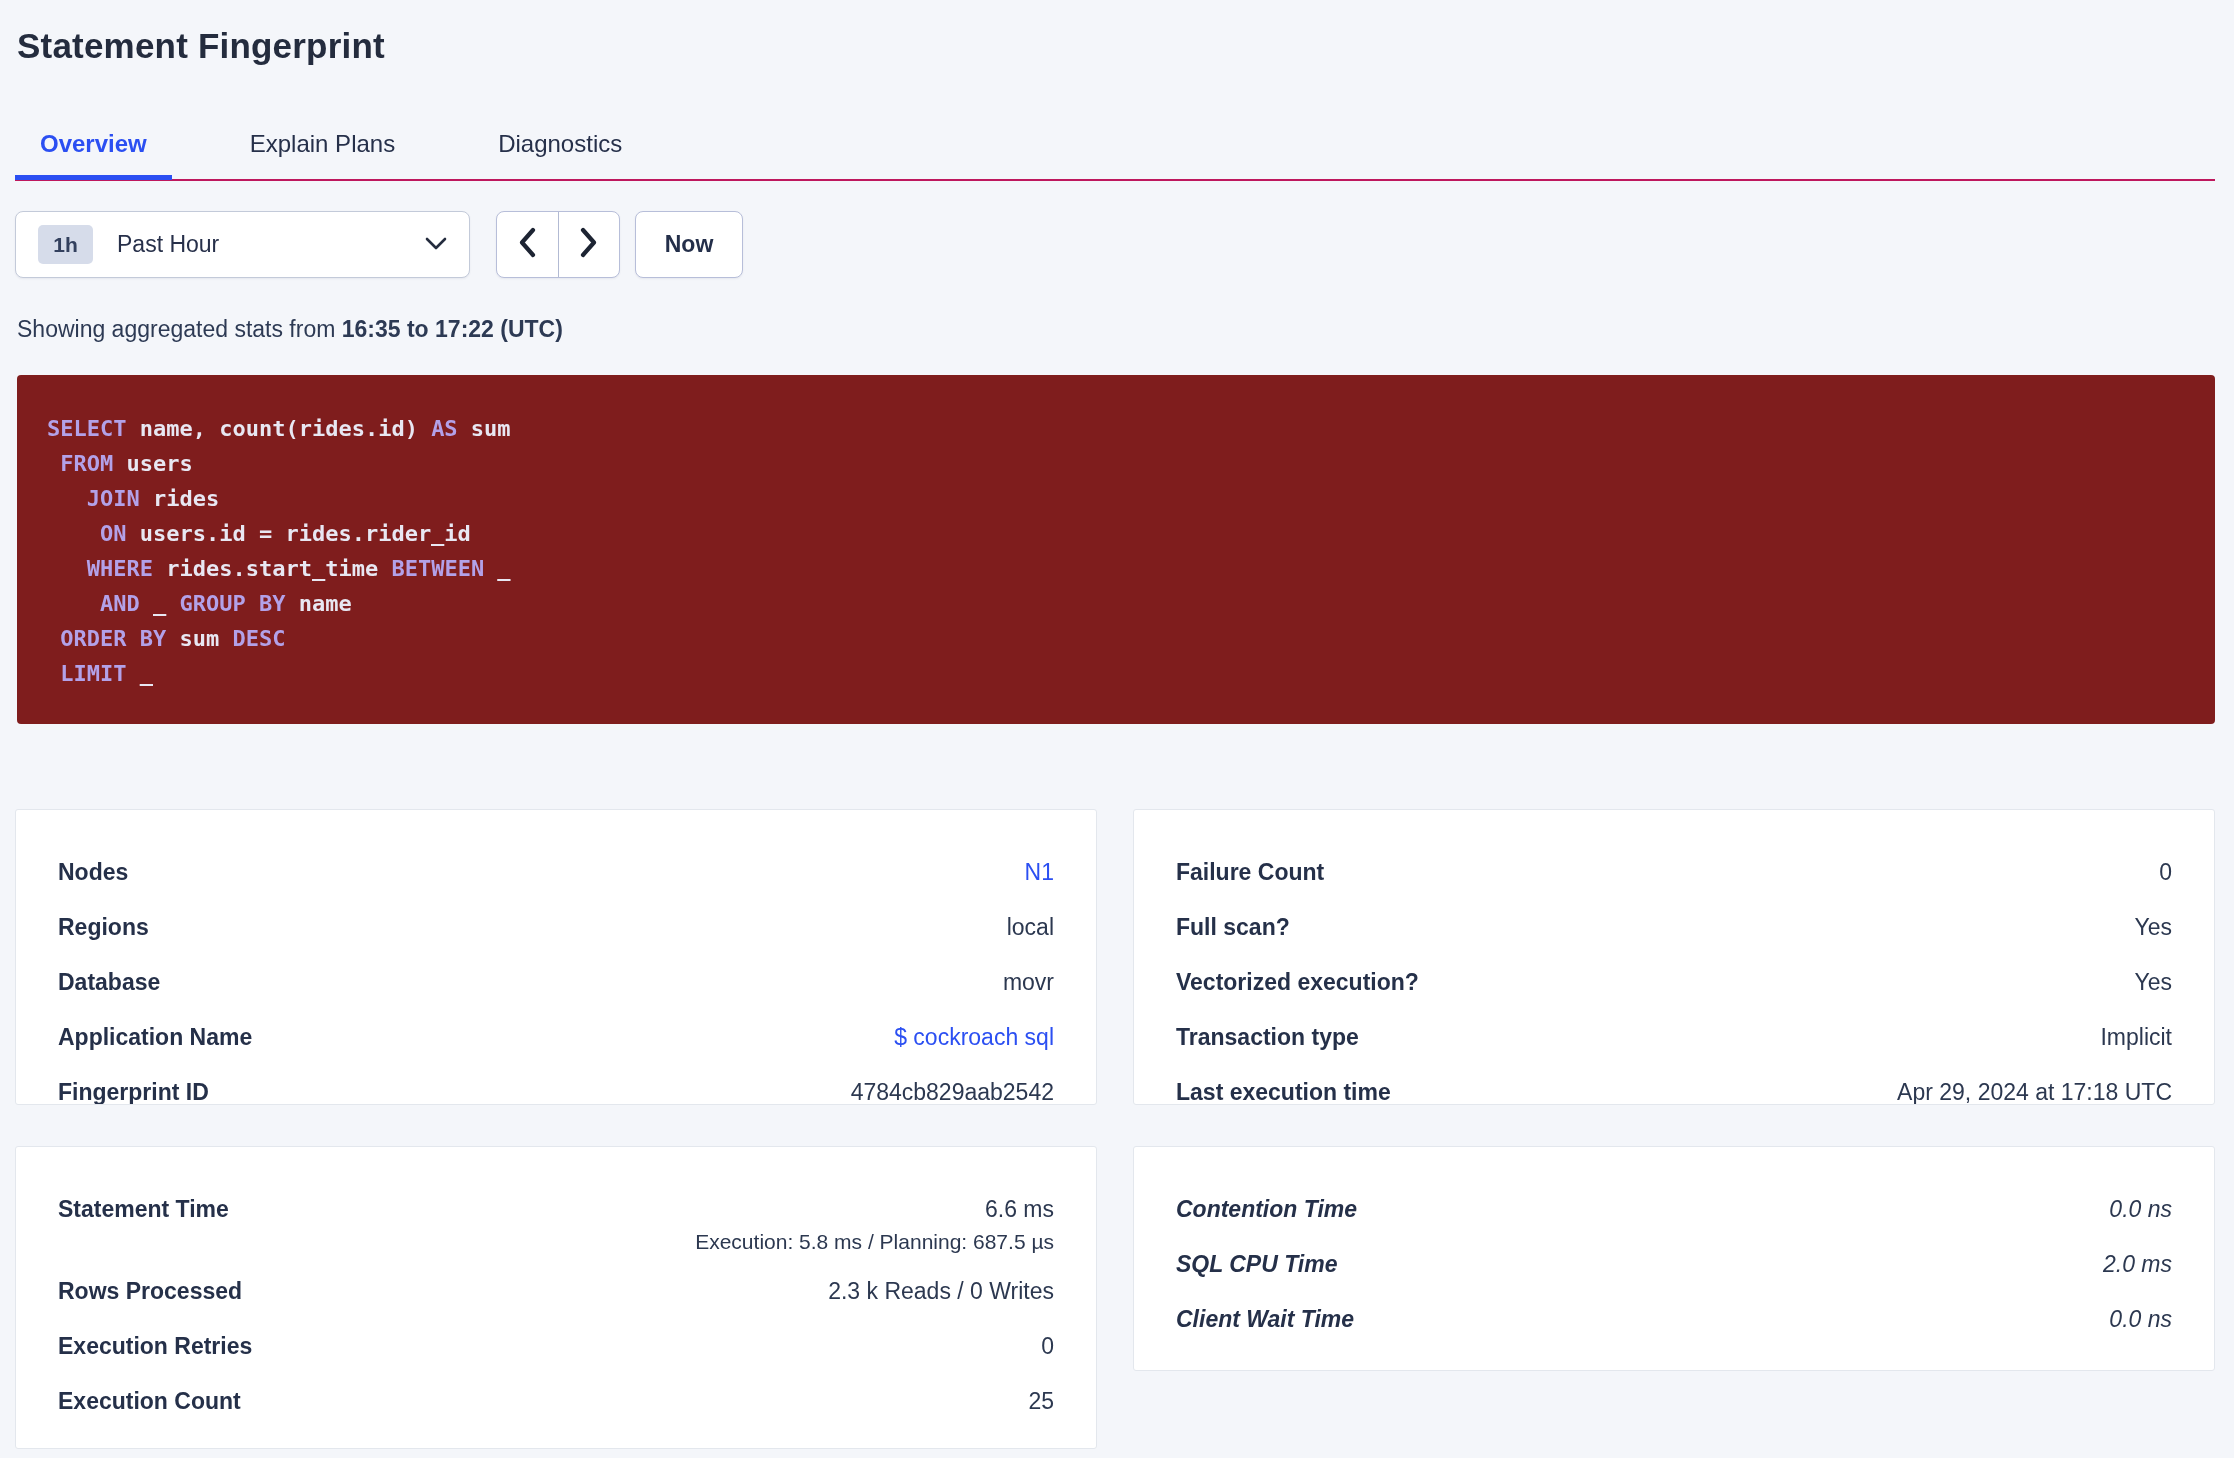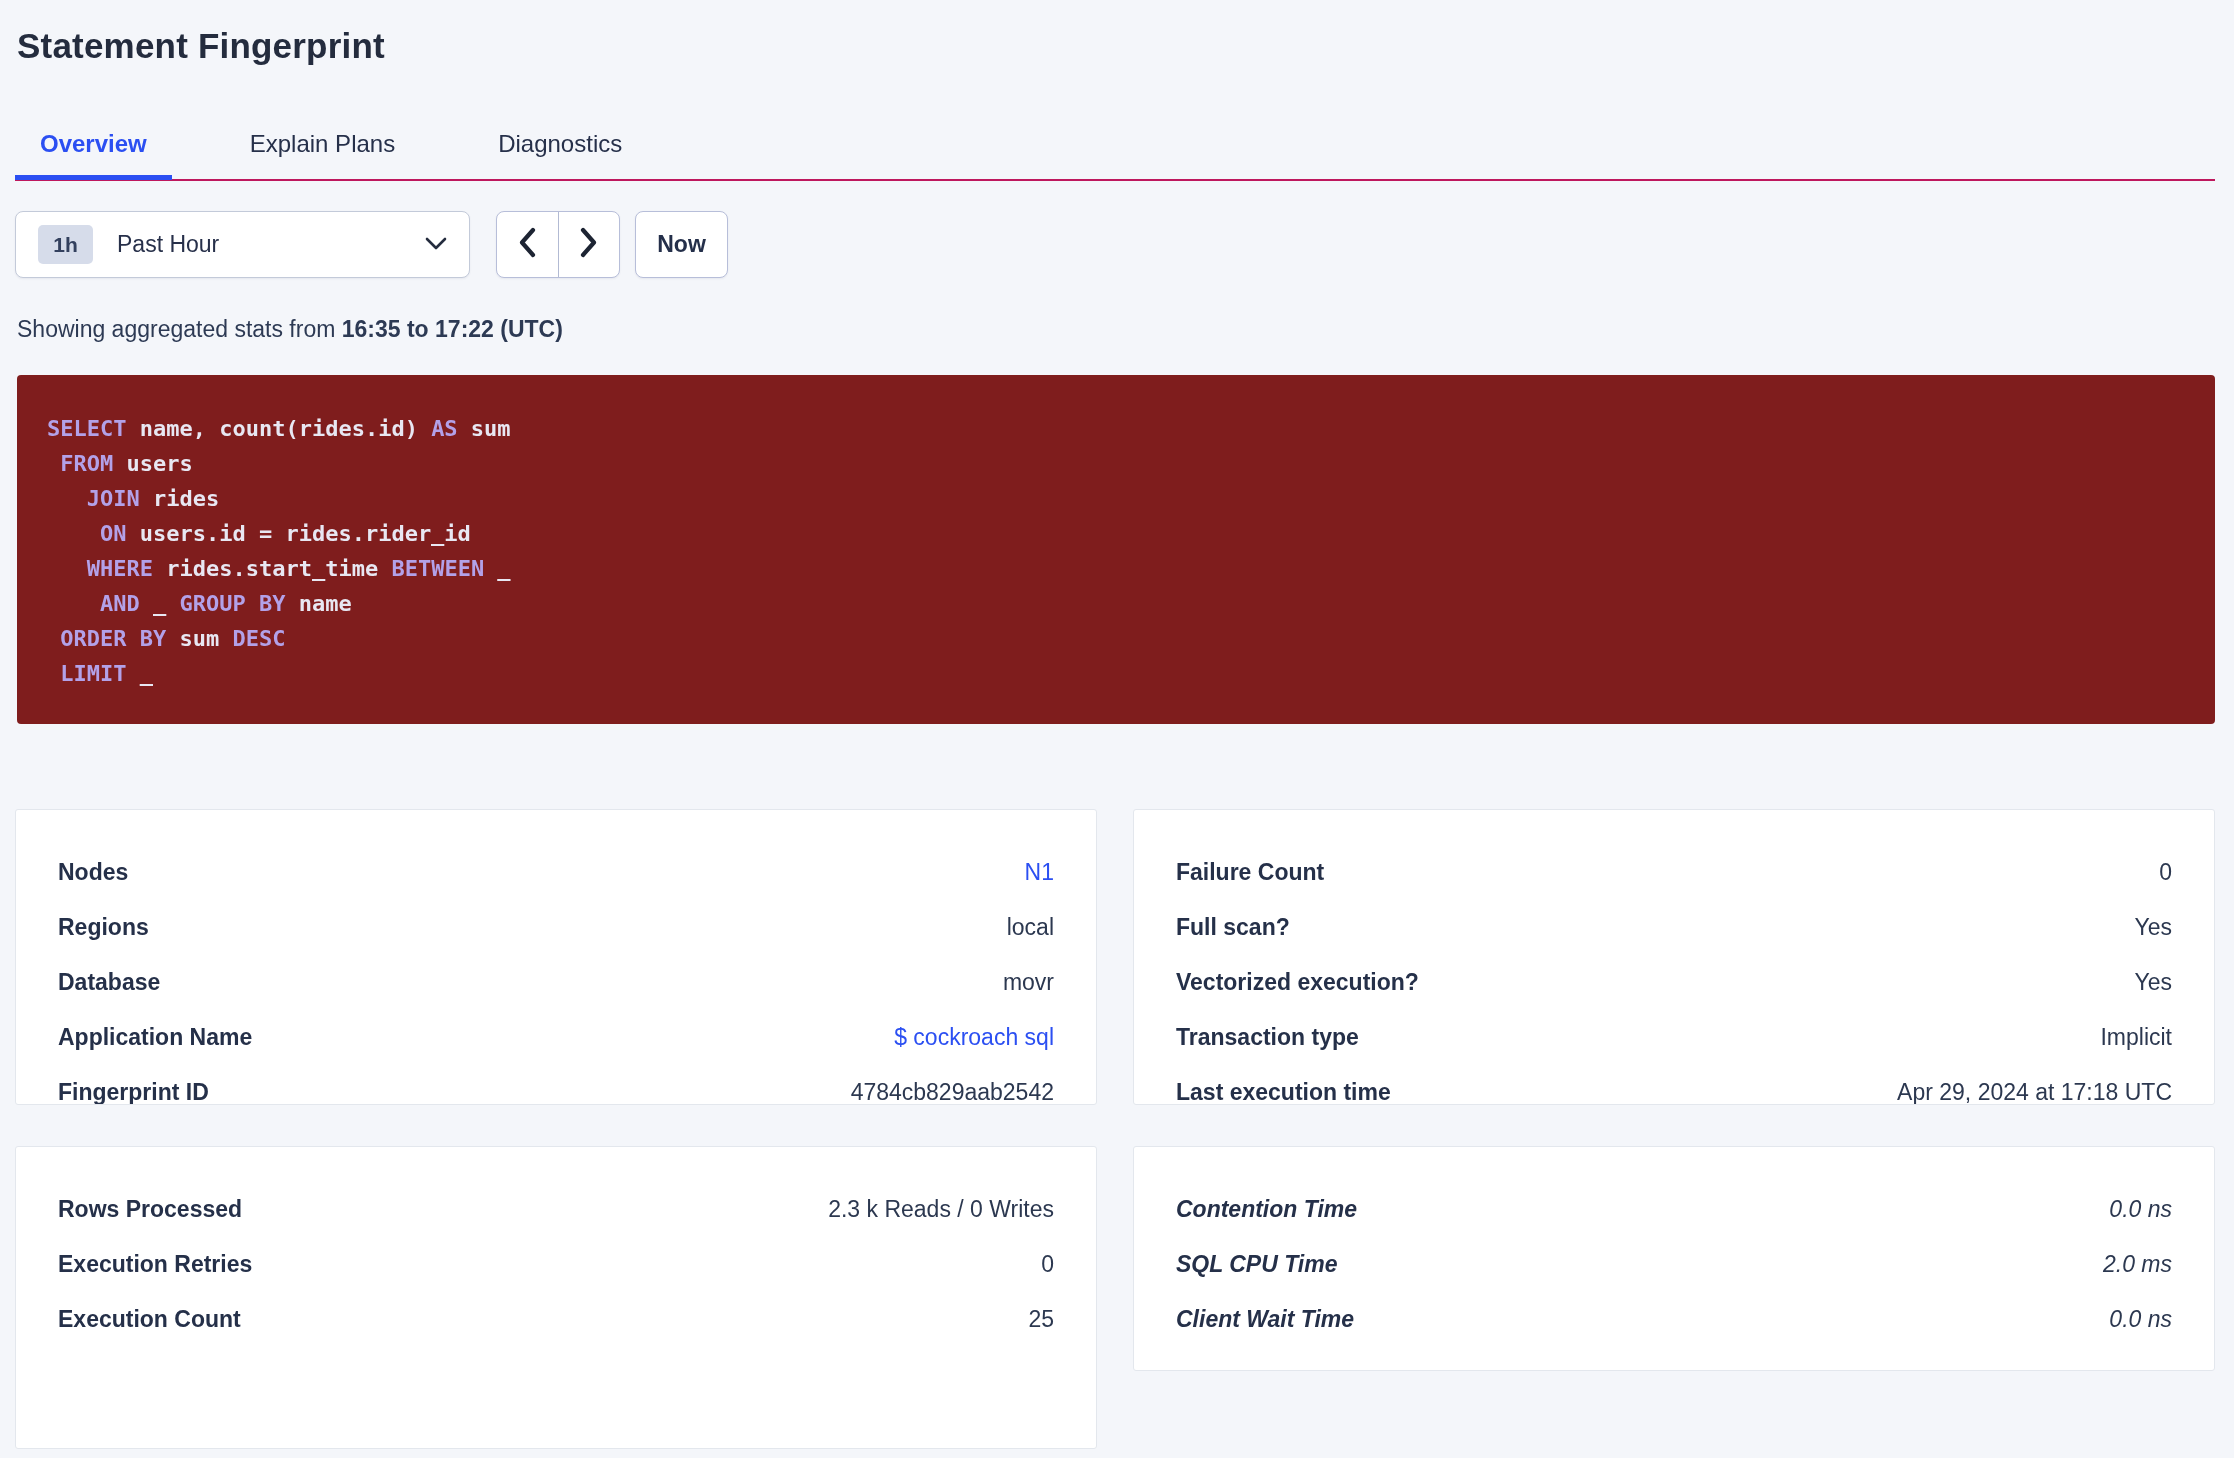--- a/index.html
+++ b/index.html
@@ -87,21 +87,21 @@
   .arrow-btn {
     flex: 1;
     display: flex;
     align-items: center;
     justify-content: center;
     cursor: pointer;
   }
   .arrow-btn + .arrow-btn { border-left: 1px solid #b2bad3; }
   .now-btn {
     margin-left: 15px;
-    width: 93px;
+    width: 108px;
     background: #ffffff;
     border: 1px solid #b7bed9;
     border-radius: 8px;
     box-shadow: 0 1px 2px rgba(60,70,100,0.08);
     font-size: 23px;
     font-weight: 600;
     color: #242f4a;
     display: flex;
     align-items: center;
     justify-content: center;
@@ -284,20 +284,27 @@
           <span class="info-label">Last execution time</span>
           <span class="value-stack">
             <span class="info-value">Apr 29, 2024 at 17:18 UTC</span>
           </span>
         </div>
       </div>
   </div>
 
   <div class="cards-row row-2">
     <div class="card h-303" id="card-stmt">
+        <div class="info-row tall">
+          <span class="info-label">Statement Time</span>
+          <span class="value-stack">
+            <span class="info-value">6.6 ms</span>
+            <span class="sub-value">Execution: 5.8 ms / Planning: 687.5 µs</span>
+          </span>
+        </div>
         <div class="info-row">
           <span class="info-label">Rows Processed</span>
           <span class="value-stack">
             <span class="info-value">2.3 k Reads / 0 Writes</span>
           </span>
         </div>
         <div class="info-row">
           <span class="info-label">Execution Retries</span>
           <span class="value-stack">
             <span class="info-value">0</span>

